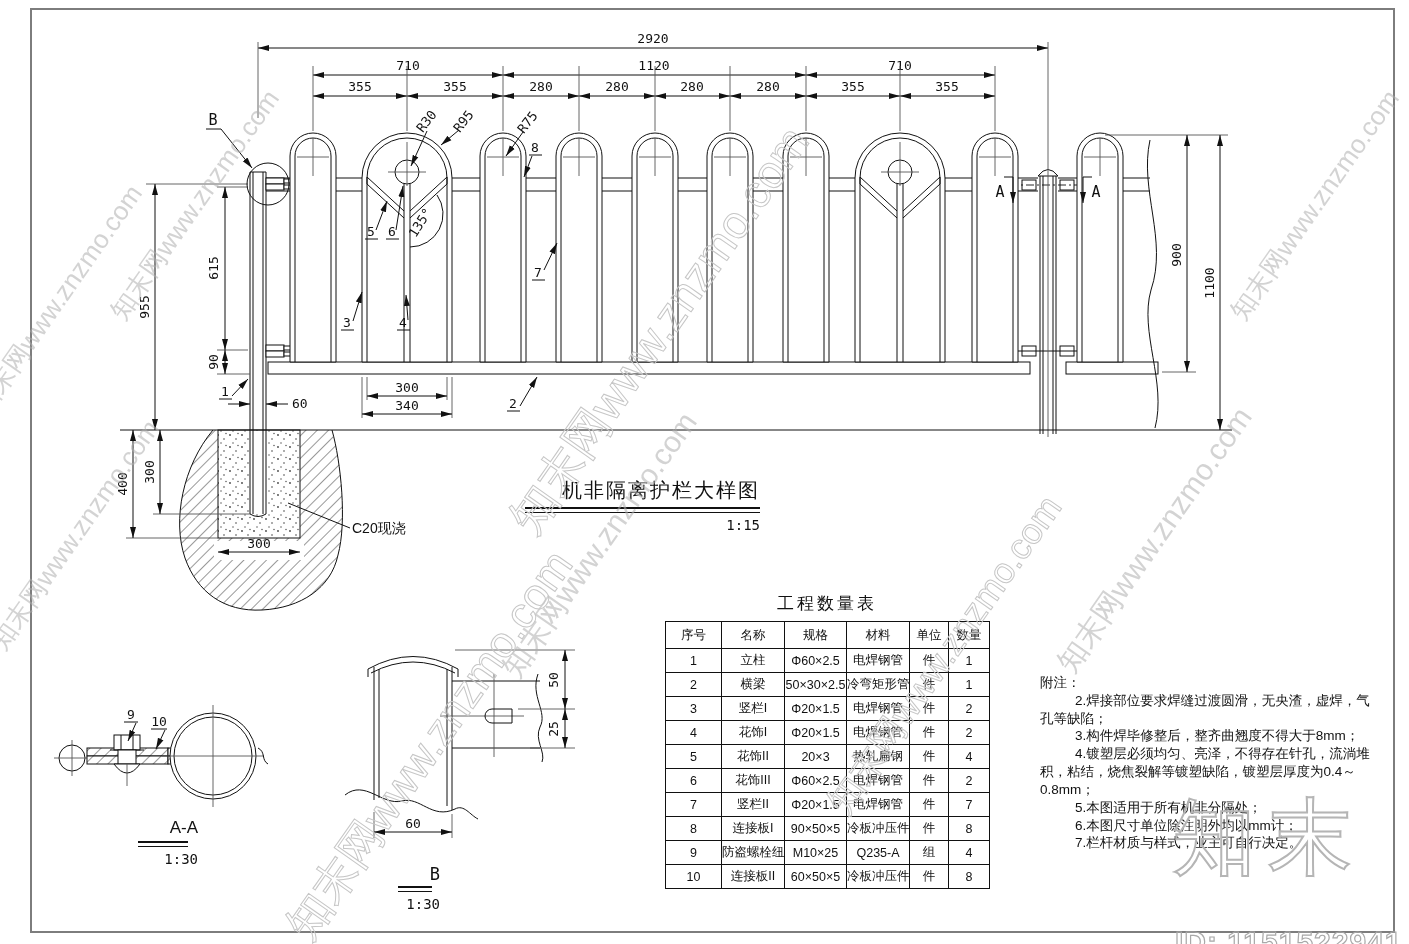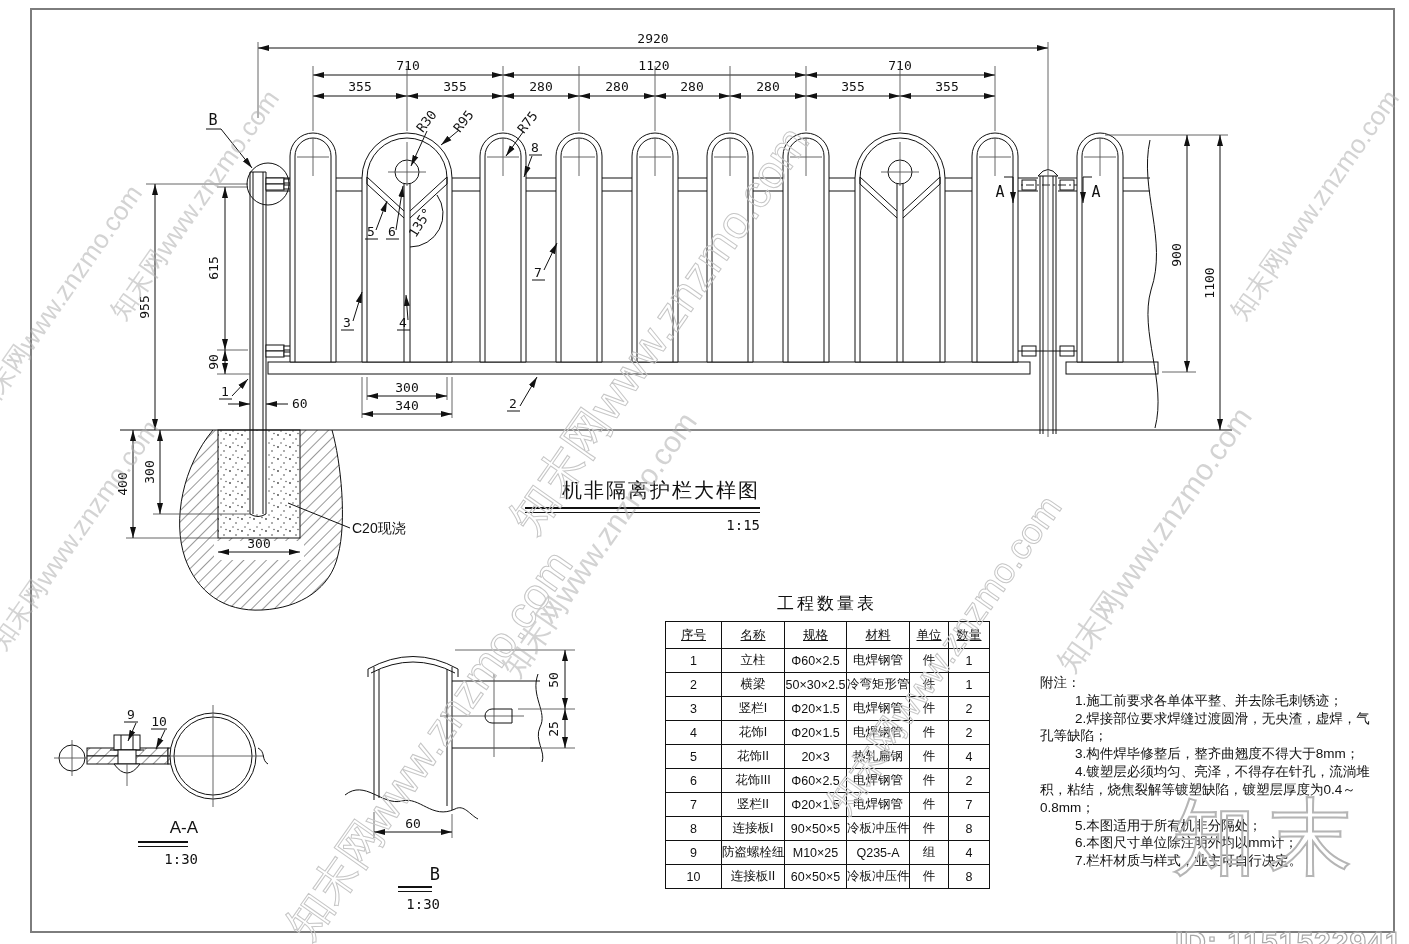--- a/index.html
+++ b/index.html
@@ -17,21 +17,21 @@
   .title-block{position:absolute;text-align:right;}
   .title-main{font-size:20px;letter-spacing:2px;}
   .dbl-rule{height:3px;border-top:2px solid #111;border-bottom:1px solid #111;margin-top:3px;}
   .scale-txt{font-size:14px;font-family:"DejaVu Sans Mono",monospace;margin-top:4px;}
   
   #qty{position:absolute;left:665px;top:592px;width:324px;}
   #qty .tbl-title{text-align:center;font-size:17px;letter-spacing:3px;margin-bottom:6px;font-family:Liberation Serif, serif;}
   #qty table{border-collapse:collapse;width:324px;table-layout:fixed;}
   #qty th,#qty td{border:1px solid #111;text-align:center;font-size:12.5px;
      font-weight:normal;padding:0;height:23px;white-space:nowrap;overflow:hidden;}
-  #qty th{height:26px;text-decoration:underline;}
+  #qty th{height:26px;}
   
   #notes{position:absolute;left:1040px;top:674px;width:336px;font-size:13.5px;line-height:1.32;}
   #notes p{margin:0;text-indent:2.6em;}
   #notes .nt{ text-indent:0;}
   
   #idtag{position:absolute;left:1175px;top:888px;font-size:30px;font-weight:bold;letter-spacing:1px;
      color:transparent;margin-top:37px;-webkit-text-stroke:1.2px #a9a9a9;}
   
   .wm{position:absolute;pointer-events:none;white-space:nowrap;transform:translate(-50%,-50%) rotate(-55deg);
       color:rgba(175,175,175,0.55);font-family:"Liberation Sans",sans-serif;}
@@ -540,21 +540,20 @@
             <td>件</td>
             <td>8</td>
           </tr>
     </tbody>
       </table>
   </div>
 
   
   <div id="notes">
     <p class="nt">附注：</p>
-    <p>1.施工前要求各单体平整、并去除毛刺锈迹；</p>
     <p>2.焊接部位要求焊缝过渡圆滑，无央渣，虚焊，气孔等缺陷；</p>
     <p>3.构件焊毕修整后，整齐曲翘度不得大于8mm；</p>
     <p>4.镀塑层必须均匀、亮泽，不得存在针孔，流淌堆积，粘结，烧焦裂解等镀塑缺陷，镀塑层厚度为0.4～0.8mm；</p>
     <p>5.本图适用于所有机非分隔处；</p>
     <p>6.本图尺寸单位除注明外均以mm计；</p>
     <p>7.栏杆材质与样式，业主可自行决定。</p>
   </div>
 
   
   <div class="wm" style="left:195px;top:205px;font-size:26px;">知末网www.znzmo.com</div>

